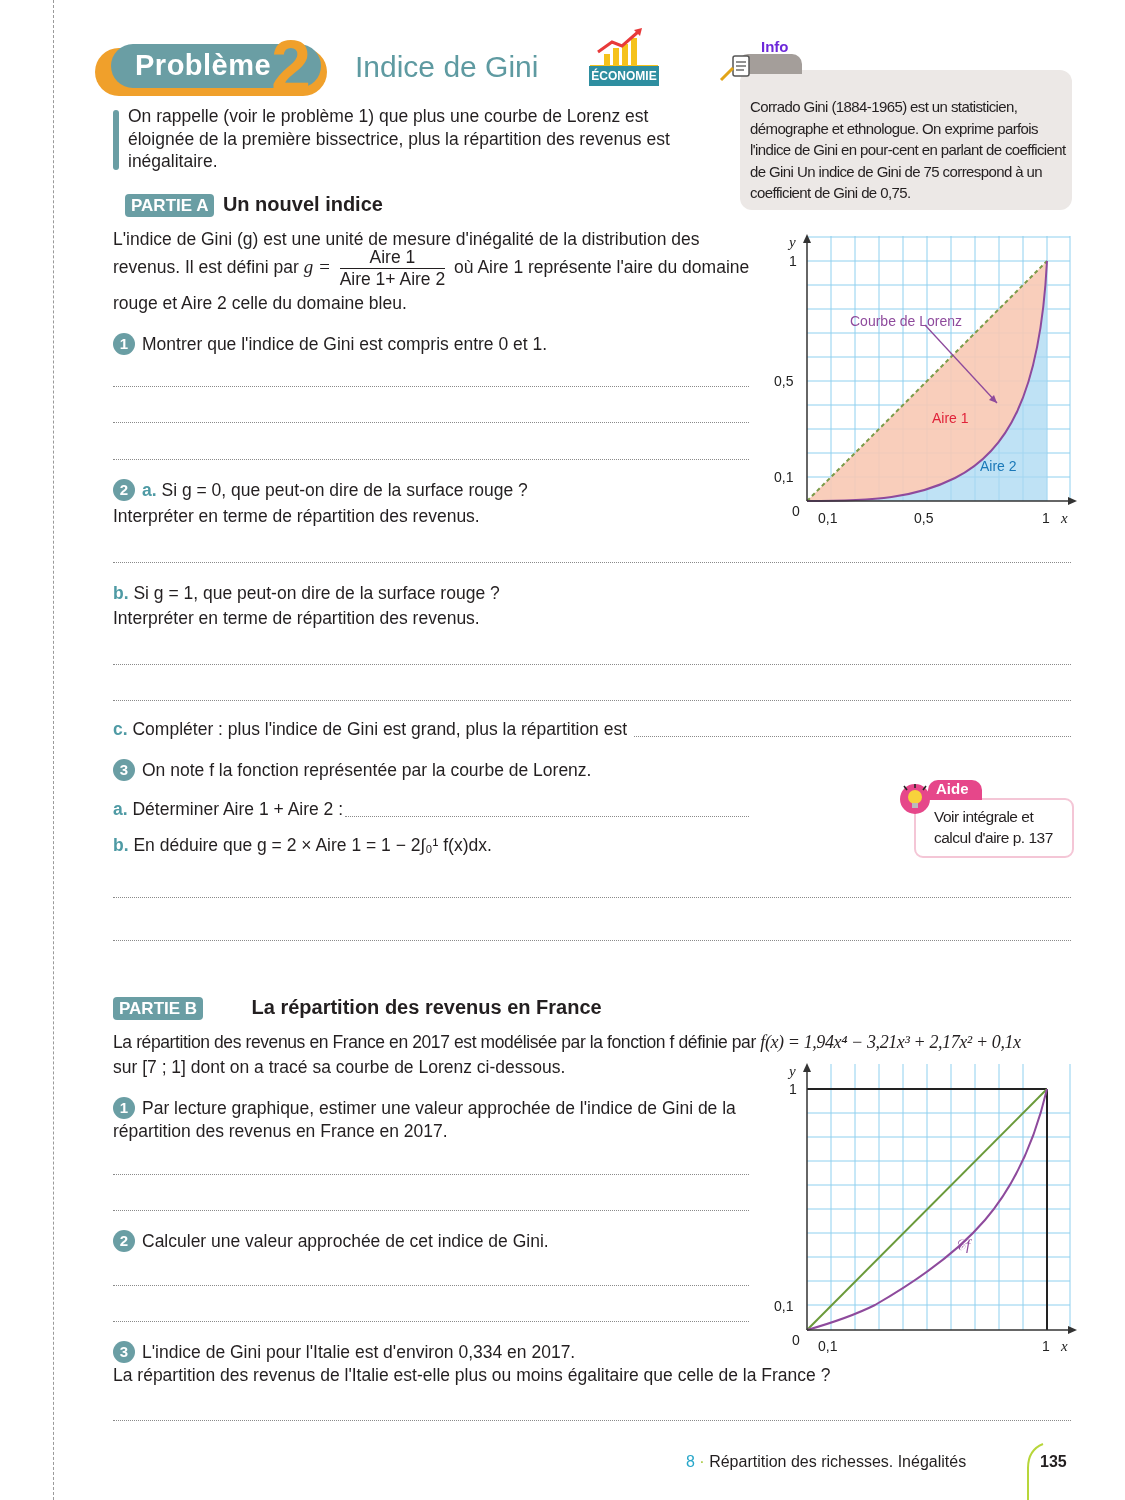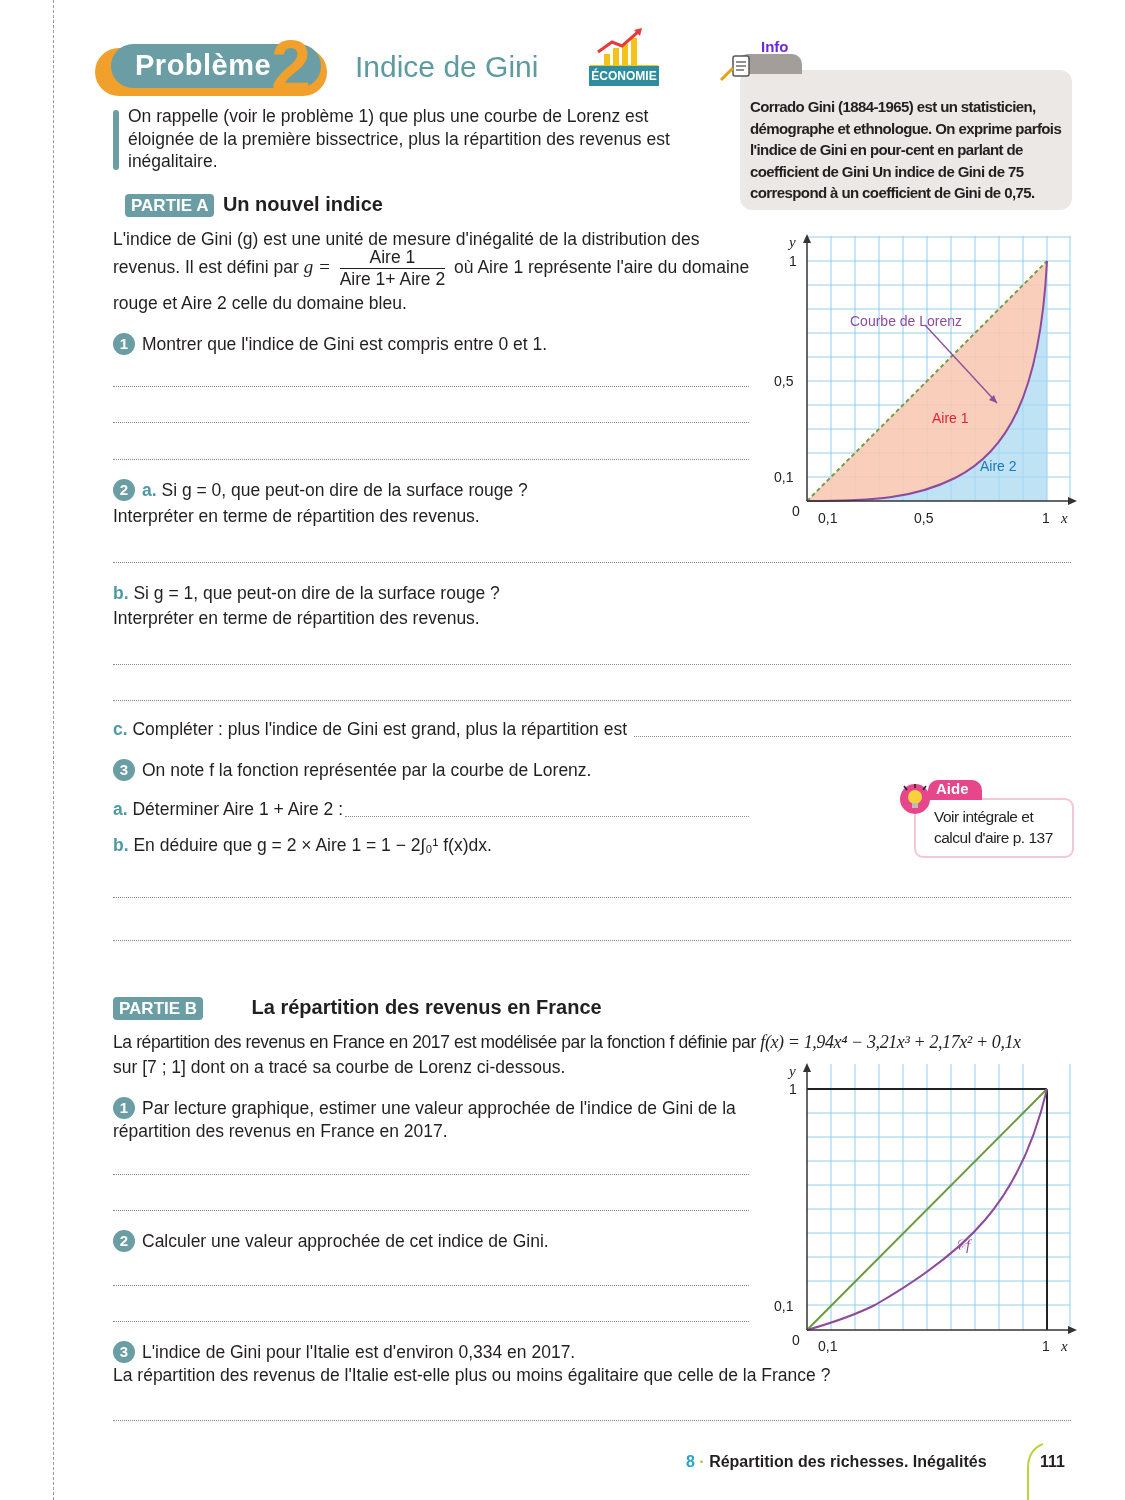--- a/index.html
+++ b/index.html
@@ -20,21 +20,21 @@
                       font-size:12px; font-weight:bold; text-align:center; line-height:20px; }
 
   .intro-bar { left:113px; top:110px; width:6px; height:60px; background:#6a9ea4; border-radius:3px; }
   .intro { left:128px; top:105px; width:580px; font-size:17.5px; line-height:22.5px; }
 
   
   .info-box { left:740px; top:70px; width:332px; height:140px; background:#ece8e6; border-radius:12px; }
   .info-tab { left:738px; top:54px; width:64px; height:20px; background:#a49e9a; border-radius:10px 10px 0 0; }
   .info-tab-label { left:761px; top:38px; font-size:15px; color:#6d28d9; font-weight:bold; }
   .info-icon { left:719px; top:52px; width:36px; height:30px; }
-  .info-text { left:750px; top:96px; width:318px; font-size:15px; line-height:21.5px; letter-spacing:-0.6px; font-family:"Liberation Sans Narrow","Liberation Sans", sans-serif;font-weight:bold; }
+  .info-text { left:750px; top:96px; width:318px; font-size:15px; line-height:21.5px; letter-spacing:-0.6px; font-family:"Liberation Sans Narrow","Liberation Sans", sans-serif; }
 
   
   .partie-tag { background:#6a9ea4; color:#fff; font-weight:bold; font-size:17px; padding:2px 6px; border-radius:4px; }
   .partie-title { font-size:20px; font-weight:bold; }
 
   .body-text { font-size:17.5px; line-height:23px; }
   .num-bullet { display:inline-block; width:22px; height:22px; border-radius:50%; background:#6a9ea4; color:#fff;
                 font-weight:bold; font-size:15px; text-align:center; line-height:22px; margin-right:7px; vertical-align:1px; }
   .sub-letter { color:#4e9aa4; font-weight:bold; }
   .dots { border-bottom:1.5px dotted #8a8a8a; height:0; }
@@ -44,21 +44,21 @@
   .frac .d { display:block; line-height:21px; }
 
   
   .aide-box { left:914px; top:798px; width:156px; height:56px; border:2px solid #f4c6d6; border-radius:9px; background:#fff; }
   .aide-tab { left:928px; top:780px; width:54px; height:20px; background:#e6478a; border-radius:10px 10px 0 0; }
   .aide-tab-label { left:936px; top:780px; font-size:15px; color:#fff; font-weight:bold; }
   .aide-bulb { left:900px; top:784px; width:30px; height:30px; border-radius:50%; background:#e6478a; }
   .aide-text { left:934px; top:806px; width:130px; font-size:15.5px; line-height:21px; letter-spacing:-0.5px; }
 
   
-  .footer-text { left:686px; top:1453px; font-size:16px; font-weight:bold; }
+  .footer-text { left:686px; top:1453px; font-size:16px; font-weight:normal; }
   .footer-text .chap { color:#27a6c9; }
   .footer-text .sep { color:#a6c839; }
   .footer-curve { left:1025px; top:1442px; width:30px; height:60px; }
   .footer-page { left:1040px; top:1453px; font-size:16px; font-weight:bold; }
 </style>
 </head>
 <body>
 
 <div class="abs margin-line"></div>
 
@@ -291,13 +291,13 @@
 </svg>
 
 <div class="abs footer-text">
   <span class="chap">8</span>
   <span class="sep">·</span>
   <span>Répartition des richesses. Inégalités</span>
 </div>
 <svg class="abs footer-curve" viewBox="0 0 30 60">
   <path d="M18,2 C8,6 3,14 3,26 L3,60" fill="none" stroke="#b7d63a" stroke-width="2"></path>
 </svg>
-<div class="abs footer-page">111</div>
+<div class="abs footer-page">135</div>
 
 </body></html>

